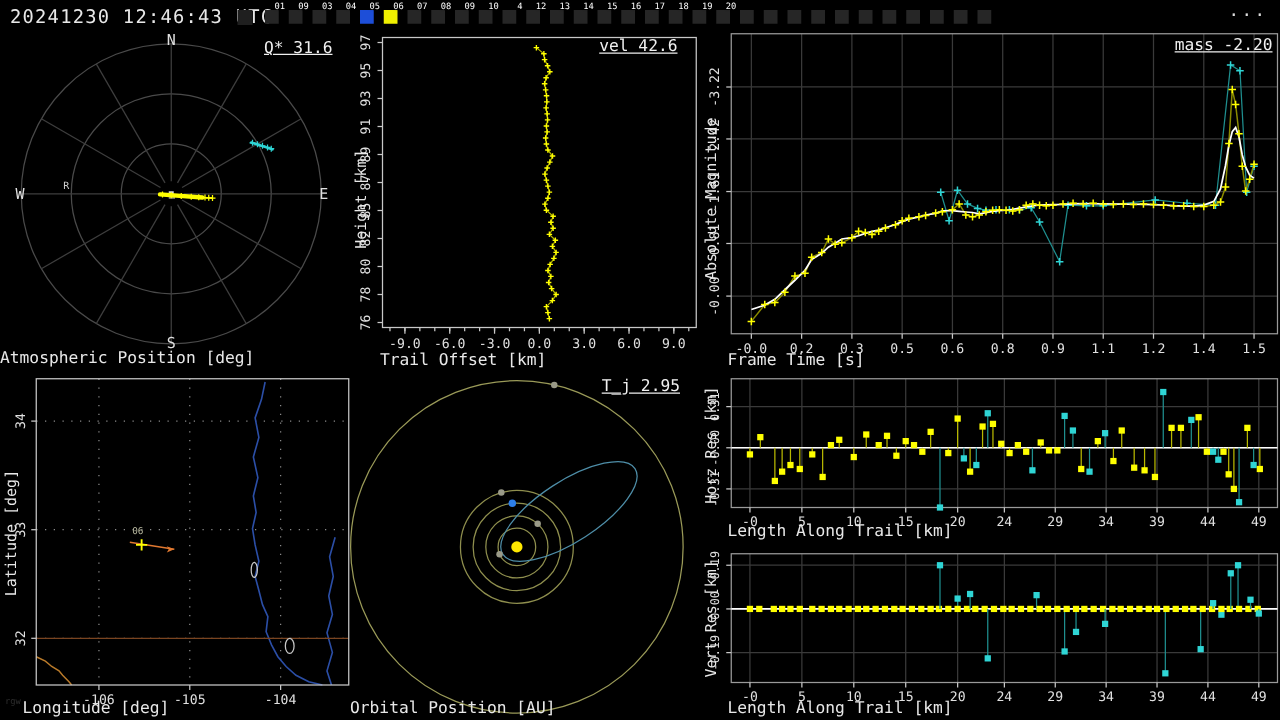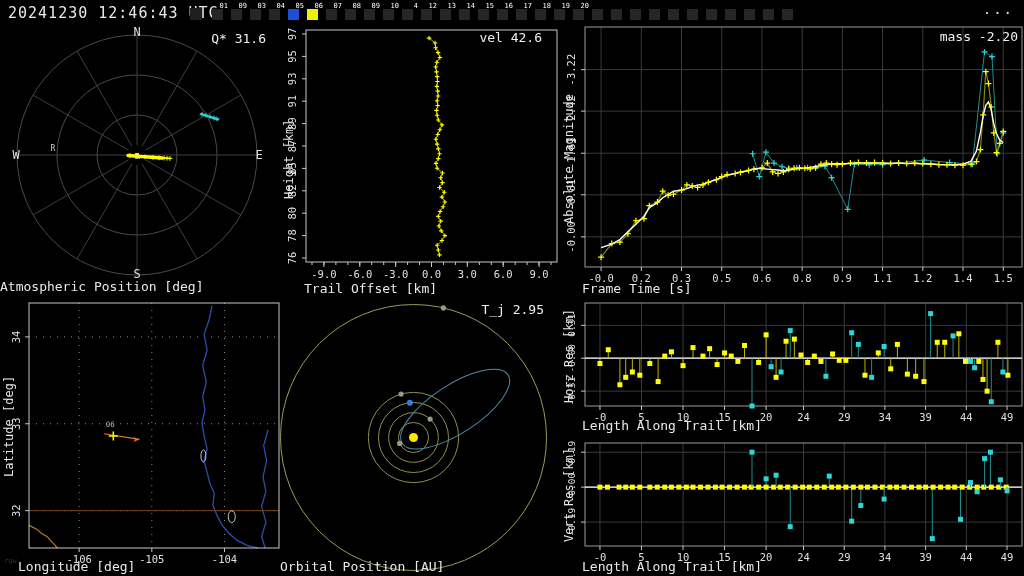--- a/index.html
+++ b/index.html
@@ -1,28 +1,28 @@
 <!DOCTYPE html>
 <html><head>
 <meta charset="utf-8">
 <style>
   html,body{margin:0;padding:0;background:#000;width:1024px;height:576px;overflow:hidden;
     font-family:"DejaVu Sans Mono","Liberation Mono",monospace;}
   #app{position:relative;width:1024px;height:576px;background:#000;}
   .topbar{position:absolute;left:0;top:0;width:1024px;height:24px;background:#000;}
   .ts{position:absolute;left:8px;top:4px;color:#e8e8e8;font-size:15px;letter-spacing:1px;white-space:pre;}
-  .tabs{position:absolute;left:190px;top:8px;display:flex;align-items:center;}
+  .tabs{position:absolute;left:190px;top:8px;display:flex;}
   .tab{position:relative;width:11px;height:11px;background:#262626;margin-right:8px;flex:0 0 auto;}
   .tab.first{width:12px;height:12px;margin-right:10px;background:#1f1f1f;}
   .tab .lbl{position:absolute;top:-7px;right:-5px;font-size:7px;line-height:8px;color:#fff;
     text-shadow:0 0 2px #000,1px 1px 0 #000;}
   .menu{position:absolute;right:10px;top:1px;color:#dcdcdc;font-size:14px;letter-spacing:2px;}
   .panel{position:absolute;}
   .panel svg{position:absolute;left:0;top:0;}
-  .cstat{position:absolute;color:#f0f0f0;font-size:13px;white-space:pre;}
+  .cstat{position:absolute;color:#f0f0f0;font-size:13px;white-space:pre;text-decoration:underline;}
   .xtitle{position:absolute;width:100%;text-align:left;color:#e8e8e8;font-size:13px;white-space:pre;}
   .ytitle{position:absolute;color:#e8e8e8;font-size:12px;white-space:nowrap;
     writing-mode:vertical-rl;transform:rotate(180deg);text-align:center;}
   .watermark{position:absolute;left:4px;top:557px;color:#2e2e2e;font-size:7px;text-align:center;}
 </style>
 </head>
 <body>
 
 <div id="app">
 

